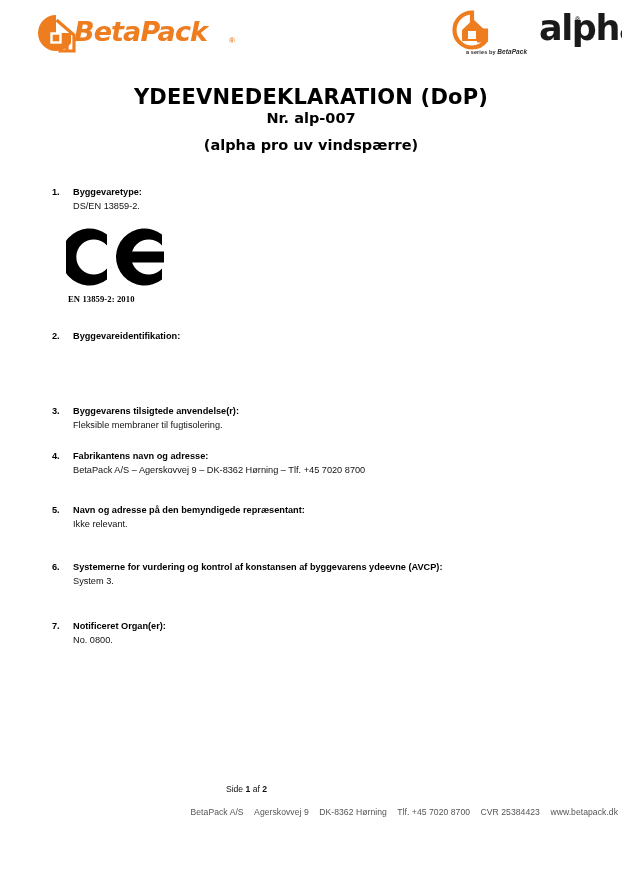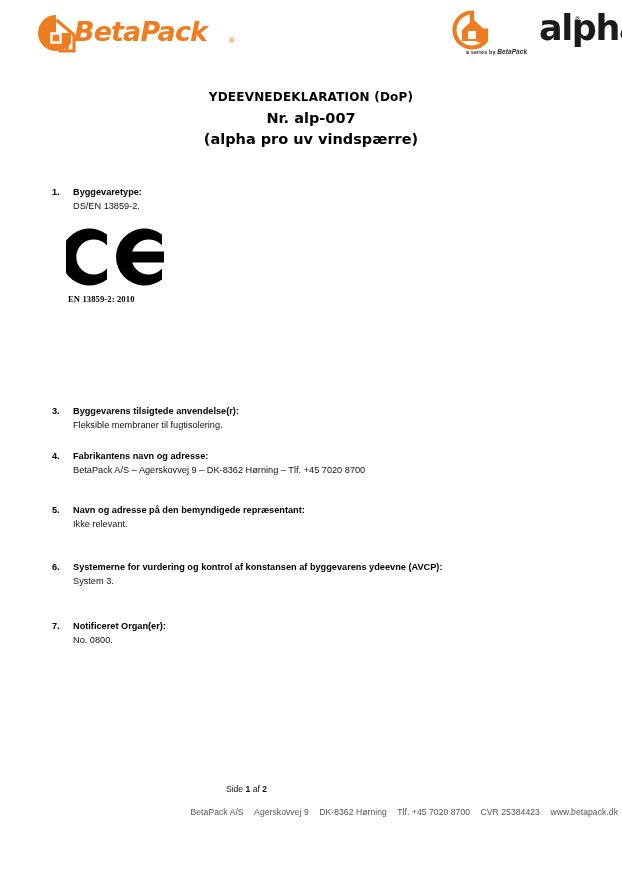--- a/index.html
+++ b/index.html
@@ -122,23 +122,23 @@
     left: 0;
     top: 86px;
     width: 622px;
     text-align: center;
   }
   .title-line {
     font-family: "DejaVu Sans", sans-serif;
     font-weight: bold;
     color: #000;
   }
-  .title-1 { font-size: 12px; line-height: 22px; letter-spacing: 0.2px; }
+  .title-1 { font-size: 21px; line-height: 22px; letter-spacing: 0.2px; }
   .title-2 { font-size: 14.5px; line-height: 21px; }
-  .title-3 { font-size: 14.5px; line-height: 21px; }
+  .title-3 { font-size: 14.5px; line-height: 21px; margin-top: 6px; }
 
   
   .section {
     position: absolute;
     left: 52px;
     width: 530px;
   }
   .sec-head {
     display: block;
     font-size: 9.2px;
@@ -262,20 +262,23 @@
         <path d="M41 6.5 A28.5 28.5 0 1 0 41 51.5 L41 40.5 A17.5 17.5 0 1 1 41 17.5 Z" fill="#000000"></path>
 
         <path d="M96 6.5 A28.5 28.5 0 1 0 96 51.5 L96 40.5 A17.5 17.5 0 1 1 96 17.5 Z" fill="#000000"></path>
         <rect x="64" y="23.5" width="34" height="11" fill="#000000"></rect>
       </svg>
     </span>
     <div class="ce-caption">EN 13859-2: 2010</div>
   </div>
 
   <div class="section" style="top:330px;">
+    <div class="sec-head">
+      <span class="sec-num">2.</span><span>Byggevareidentifikation:</span>
+    </div>
   </div>
 
   <div class="section" style="top:405px;">
     <div class="sec-head">
       <span class="sec-num">3.</span><span>Byggevarens tilsigtede anvendelse(r):</span>
     </div>
     <div class="sec-body">Fleksible membraner til fugtisolering.</div>
   </div>
 
   <div class="section" style="top:450px;">

